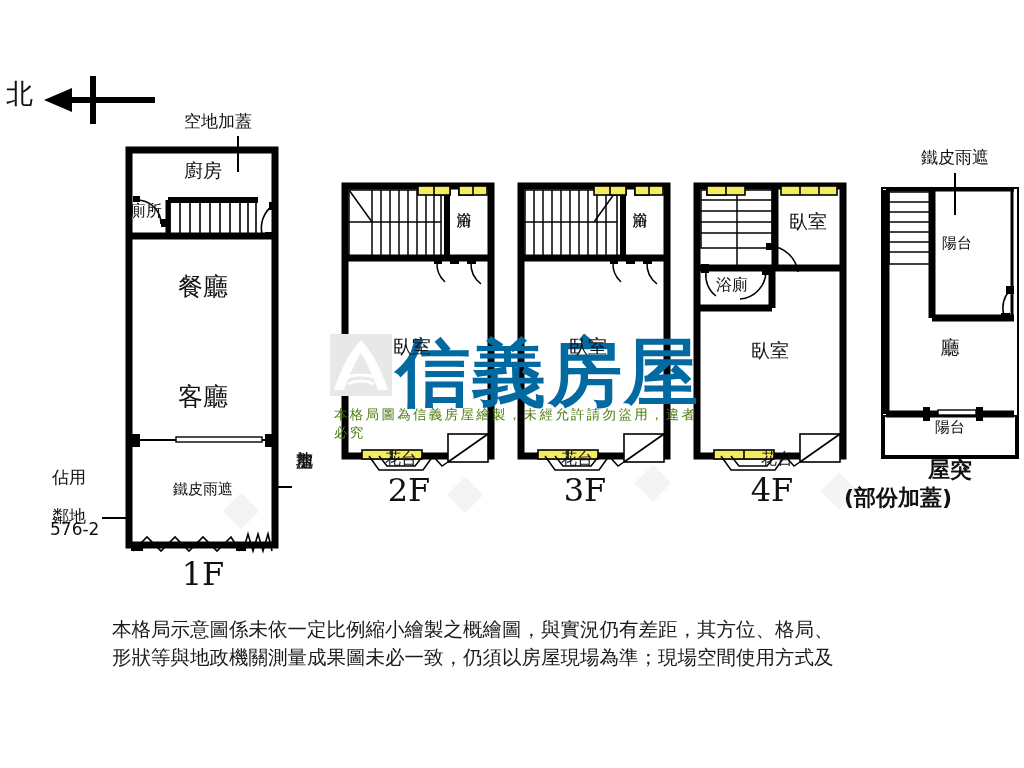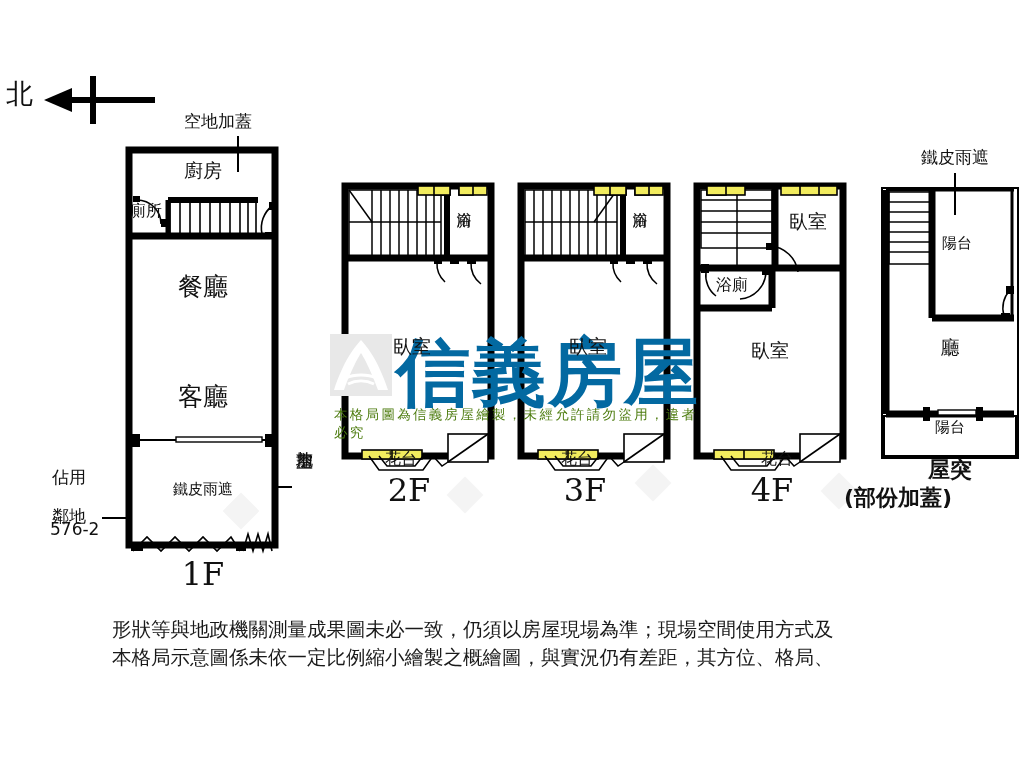--- a/index.html
+++ b/index.html
@@ -333,17 +333,17 @@
   <div class="lbl floor ctr" style="left:772px;top:474px;">4F</div>
 
   <div class="lbl note ctr" style="left:955px;top:148px;">鐵皮雨遮</div>
   <div class="lbl room-sm ctr" style="left:957px;top:236px;">陽台</div>
   <div class="lbl room-md ctr" style="left:950px;top:337px;">廳</div>
   <div class="lbl room-sm ctr" style="left:950px;top:420px;">陽台</div>
   <div class="lbl floor-cn ctr" style="left:950px;top:458px;">屋突</div>
   <div class="lbl floor-cn ctr" style="left:898px;top:486px;">(部份加蓋)</div>
 
   <div id="disclaimer">
+    <div>本格局示意圖係未依一定比例縮小繪製之概繪圖，與實況仍有差距，其方位、格局、</div>
     <div>形狀等與地政機關測量成果圖未必一致，仍須以房屋現場為準；現場空間使用方式及</div>
-    <div>本格局示意圖係未依一定比例縮小繪製之概繪圖，與實況仍有差距，其方位、格局、</div>
   </div>
 
 </div>
 
 </body></html>

